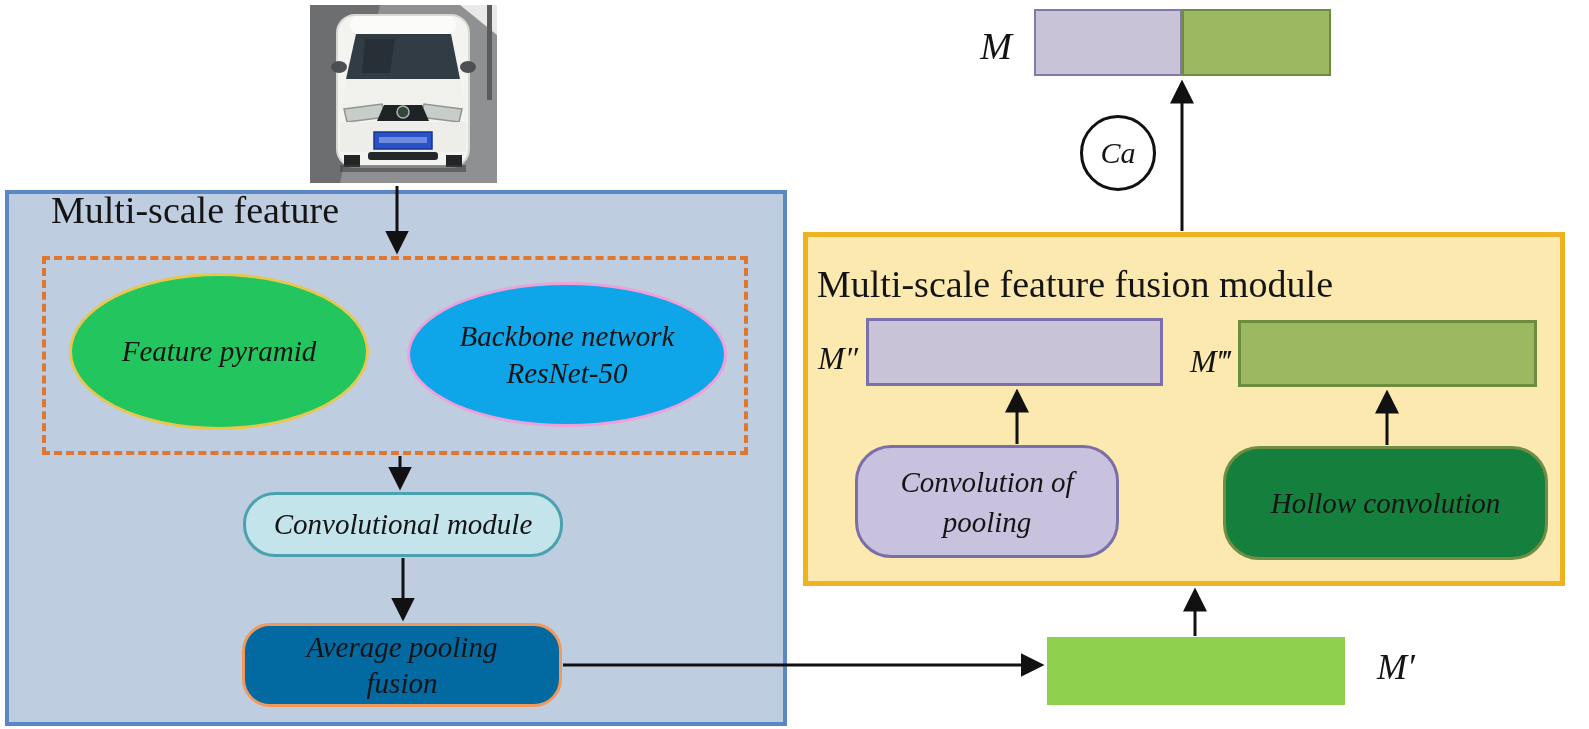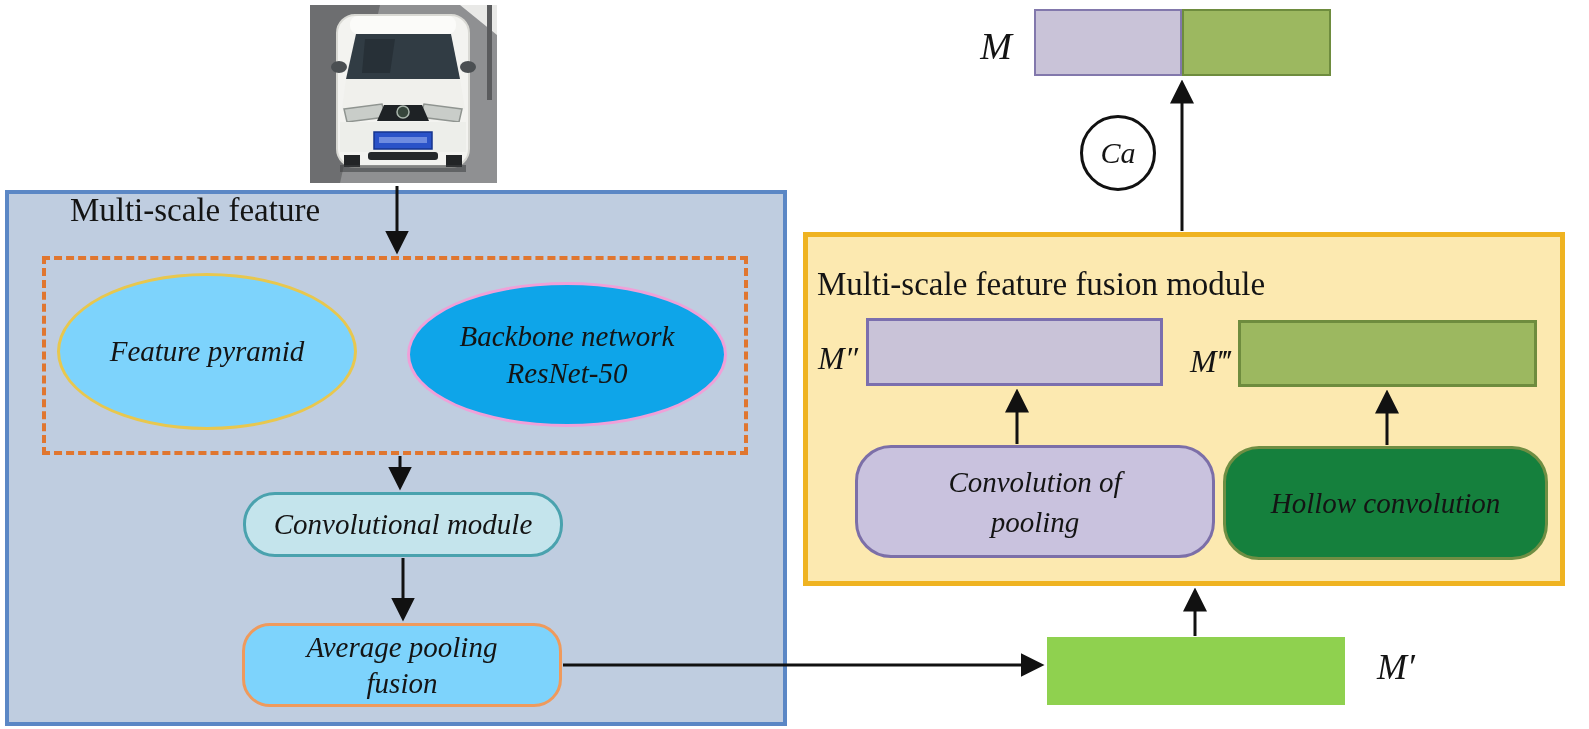--- a/index.html
+++ b/index.html
@@ -5,21 +5,21 @@
   html,body{margin:0;padding:0;background:#ffffff;}
   .canvas{
     position:relative;width:1589px;height:729px;background:#ffffff;
     font-family:"Liberation Serif","DejaVu Serif",serif;color:#141414;overflow:hidden;
   }
   .abs{position:absolute;box-sizing:border-box;}
   .module-box{border-style:solid;}
   .center{display:flex;flex-direction:column;align-items:center;justify-content:center;text-align:center;font-style:italic;}
   .ellipse{border-radius:50%;}
   .lbl{font-size:29px;line-height:37px;white-space:nowrap;}
-  .title{font-size:33px;line-height:37px;}
+  .title{font-size:38px;line-height:37px;}
   .math{font-style:italic;font-family:"Liberation Serif","DejaVu Serif",serif;}
   svg.overlay{position:absolute;left:0;top:0;z-index:12;pointer-events:none;}
   .bar{border-style:solid;border-width:3px;}
 </style>
 </head>
 <body>
 
 <div class="canvas">
 
   <svg class="abs" style="left:310px;top:5px;" width="187" height="178" viewBox="0 0 187 178">
@@ -50,49 +50,49 @@
   </svg>
 
   <div class="abs module-box" style="left:5px;top:190px;width:782px;height:536px;background:#bfcde0;border-width:4px;border-color:#5b87c5;"></div>
 
   <div class="abs title" style="left:30px;top:192px;width:330px;text-align:center;">
     <div>Multi-scale feature</div>
   </div>
 
   <div class="abs" style="left:42px;top:256px;width:706px;height:199px;border:4px dashed #e0762f;"></div>
 
-  <div class="abs ellipse center lbl" style="left:57px;top:273px;width:300px;height:157px;background:#7dd3fc;border:3px solid #e8c74e;">
+  <div class="abs ellipse center lbl" style="left:69px;top:273px;width:300px;height:157px;background:#22c55e;border:3px solid #e8c74e;">
     <span>Feature pyramid</span>
   </div>
 
   <div class="abs ellipse center lbl" style="left:407px;top:282px;width:320px;height:145px;background:#0ea5e9;border:3px solid #f0a0d8;">
     <span>Backbone network</span>
     <span>ResNet-50</span>
   </div>
 
   <div class="abs center lbl" style="left:243px;top:492px;width:320px;height:65px;background:#c4e4ec;border:3px solid #4aa2ae;border-radius:32px;">
     <span>Convolutional module</span>
   </div>
 
-  <div class="abs center lbl" style="left:242px;top:623px;width:320px;height:84px;background:#7dd3fc;border:3px solid #ef9a5c;border-radius:28px;line-height:36px;">
+  <div class="abs center lbl" style="left:242px;top:623px;width:320px;height:84px;background:#0369a1;border:3px solid #ef9a5c;border-radius:28px;line-height:36px;">
     <span>Average pooling</span>
     <span>fusion</span>
   </div>
 
   <div class="abs module-box" style="left:803px;top:232px;width:762px;height:354px;background:#fce9b0;border-width:5px;border-color:#efb321;"></div>
 
   <div class="abs title" style="left:817px;top:266px;white-space:nowrap;">Multi-scale feature fusion module</div>
 
   <div class="abs bar" style="left:866px;top:318px;width:297px;height:68px;background:#c9c3d8;border-color:#7b6fae;"></div>
   <div class="abs math" style="left:796px;top:340px;width:62px;font-size:32px;text-align:right;">M″</div>
 
   <div class="abs bar" style="left:1238px;top:320px;width:299px;height:67px;background:#9cb860;border-color:#6e8c3e;"></div>
   <div class="abs math" style="left:1168px;top:343px;width:62px;font-size:32px;text-align:right;">M‴</div>
 
-  <div class="abs center lbl" style="left:855px;top:445px;width:360px;height:113px;background:#c9c2de;border:3px solid #7c6fa8;border-radius:36px;line-height:40px;">
+  <div class="abs center lbl" style="left:855px;top:445px;width:264px;height:113px;background:#c9c2de;border:3px solid #7c6fa8;border-radius:36px;line-height:40px;">
     <span>Convolution of</span>
     <span>pooling</span>
   </div>
 
   <div class="abs center lbl" style="left:1223px;top:446px;width:325px;height:114px;background:#15803d;border:3px solid #6f8e43;border-radius:36px;">
     <span>Hollow convolution</span>
   </div>
 
   <div class="abs" style="left:1034px;top:9px;width:148px;height:67px;background:#c9c3d8;border:2px solid #8278ac;"></div>
   <div class="abs" style="left:1182px;top:9px;width:149px;height:67px;background:#9cb860;border:2px solid #6e8c3e;"></div>

